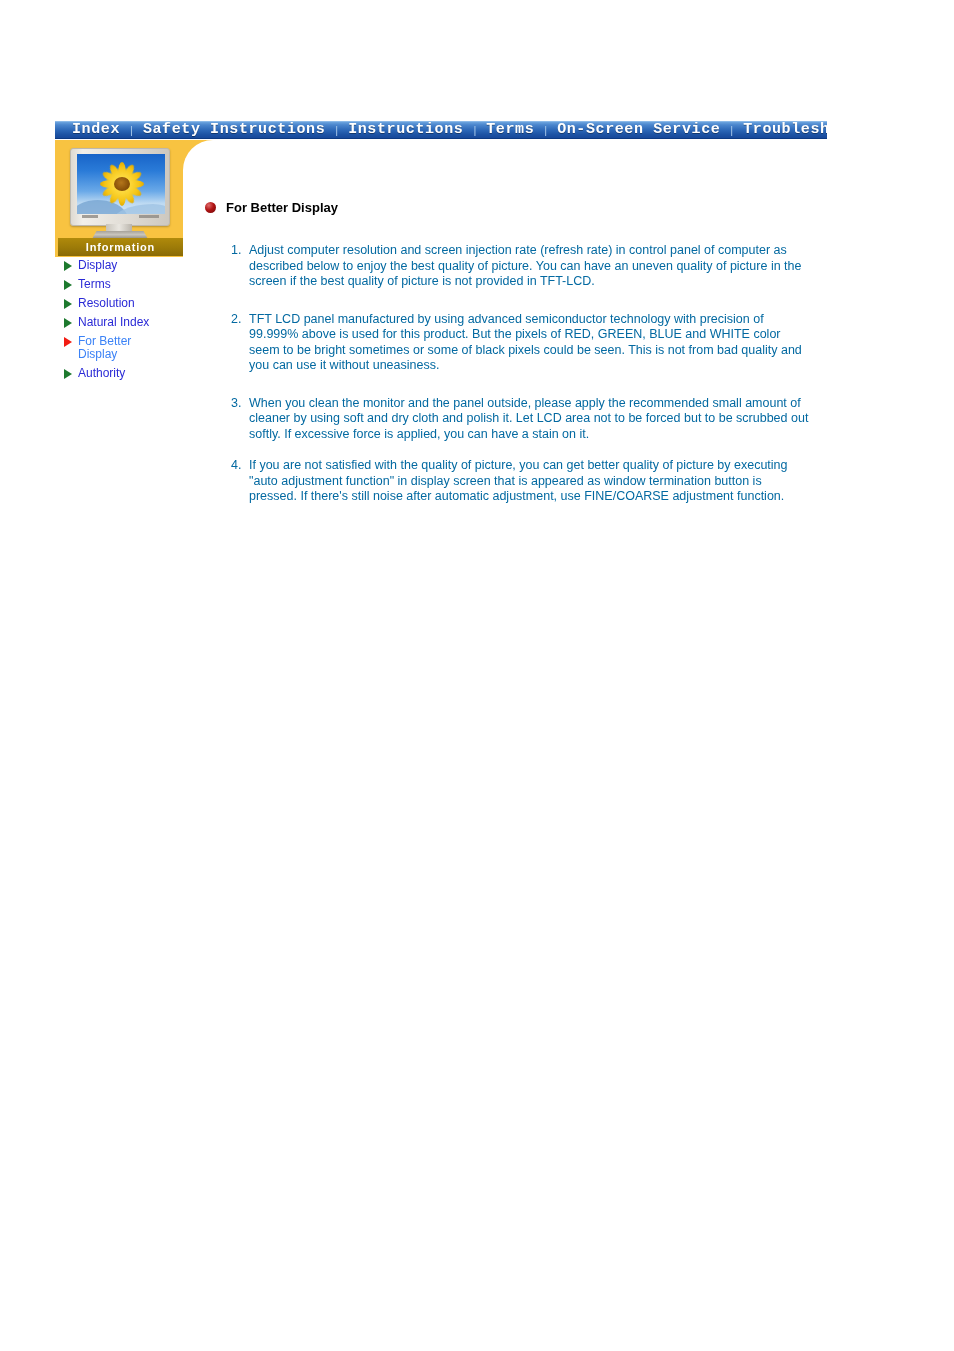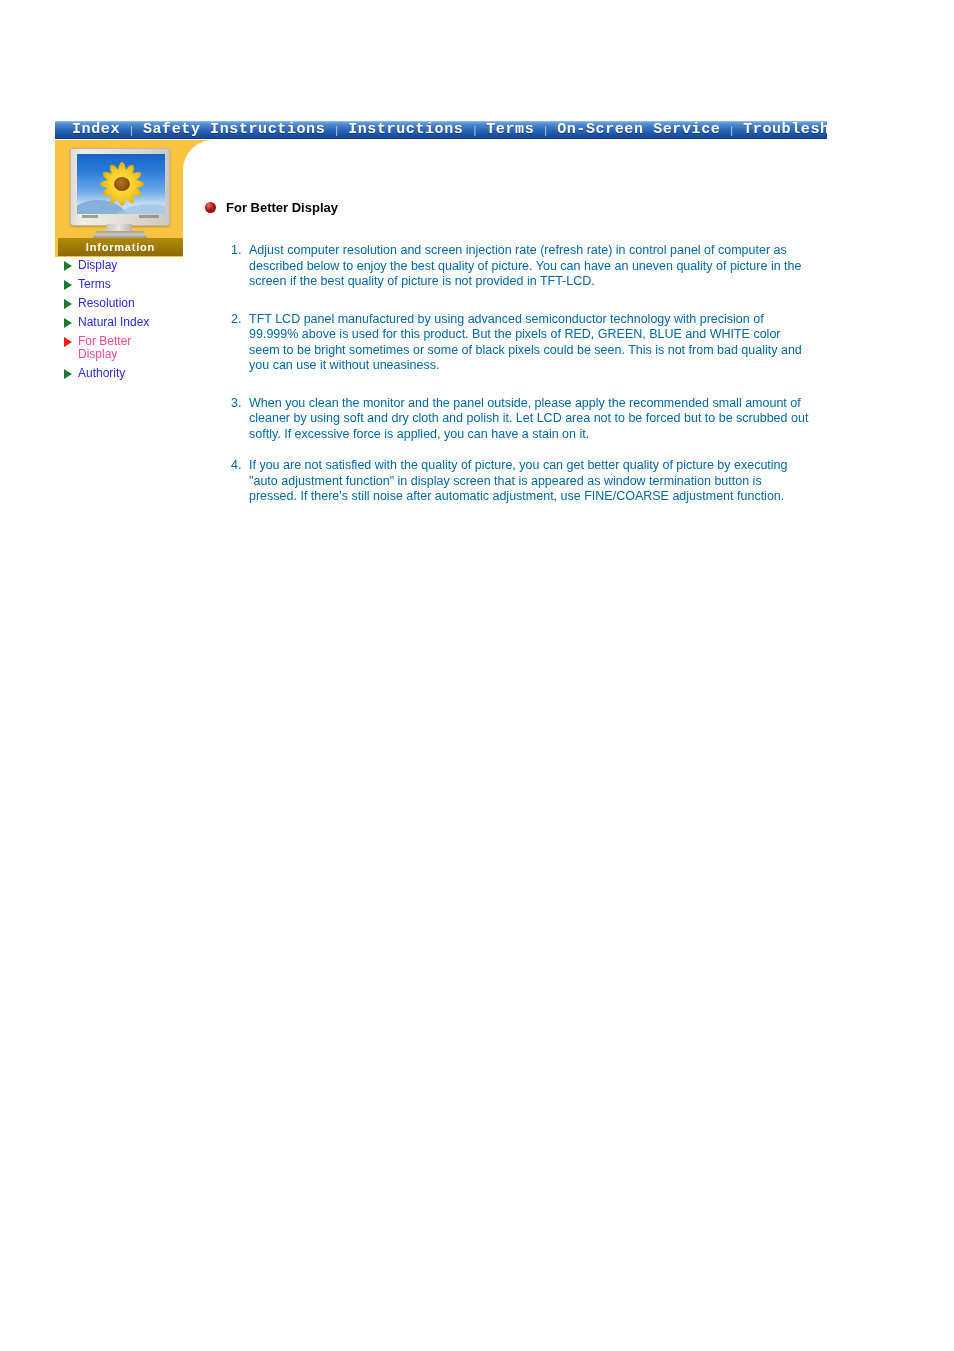--- a/index.html
+++ b/index.html
@@ -213,21 +213,21 @@
     border-left: 8px solid #1d7a2e;
     margin-right: 6px;
     margin-top: 2px;
   }
   .side-item.active .arrow { border-left-color: #f21b12; }
   .side-label {
     font-size: 12px;
     color: #2a2ad6;
     white-space: pre-line;
   }
-  .side-item.active .side-label { color: #ec4899; }
+  .side-item.active .side-label { color: #3b82f6; }
 
   
   .content {
     position: absolute;
     left: 205px;
     top: 200px;
     width: 610px;
   }
   .heading-row {
     display: flex;

